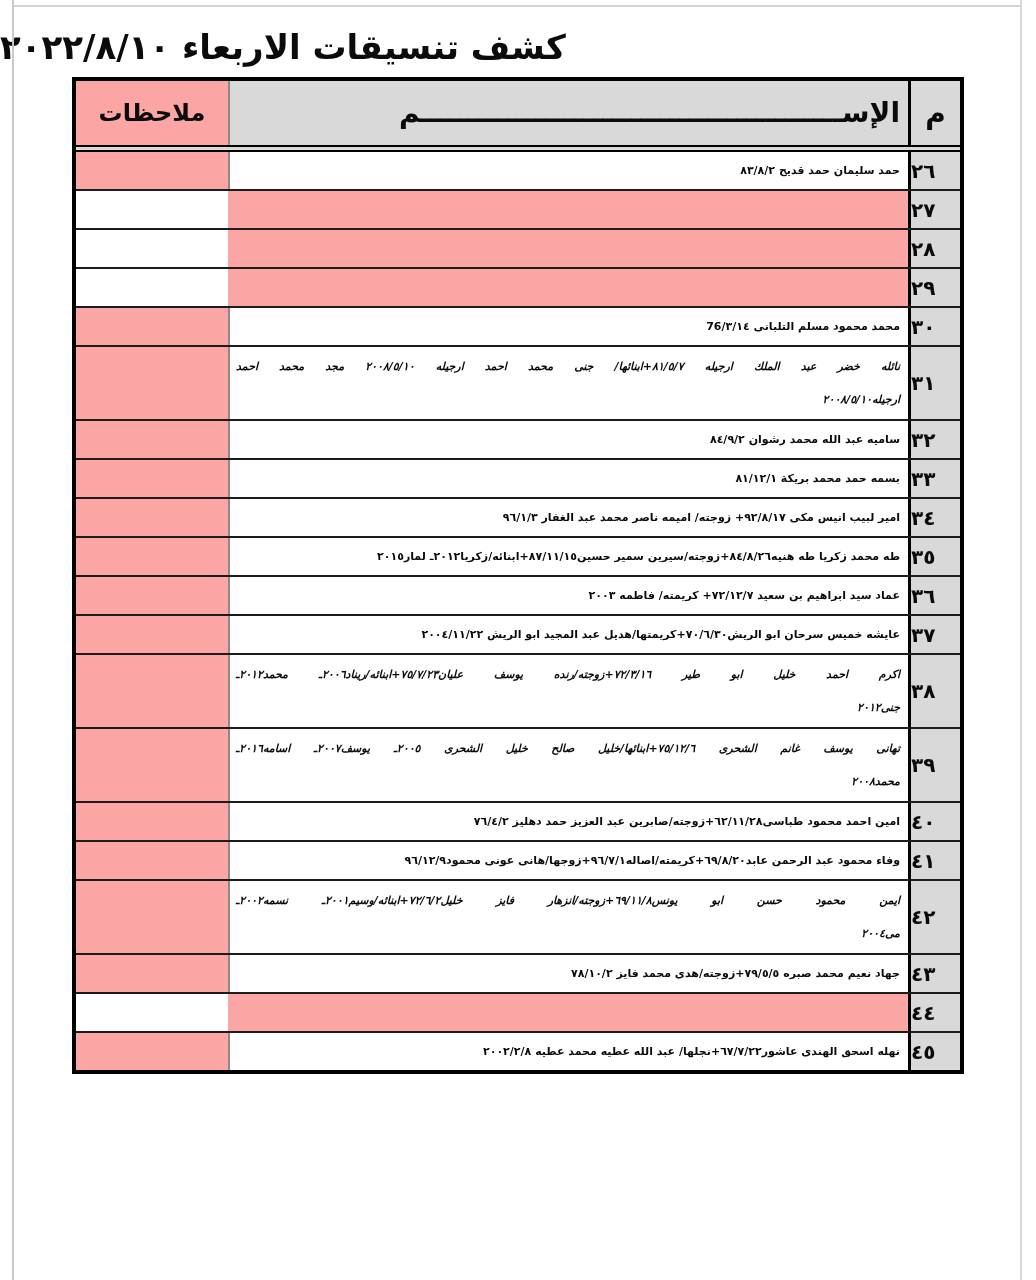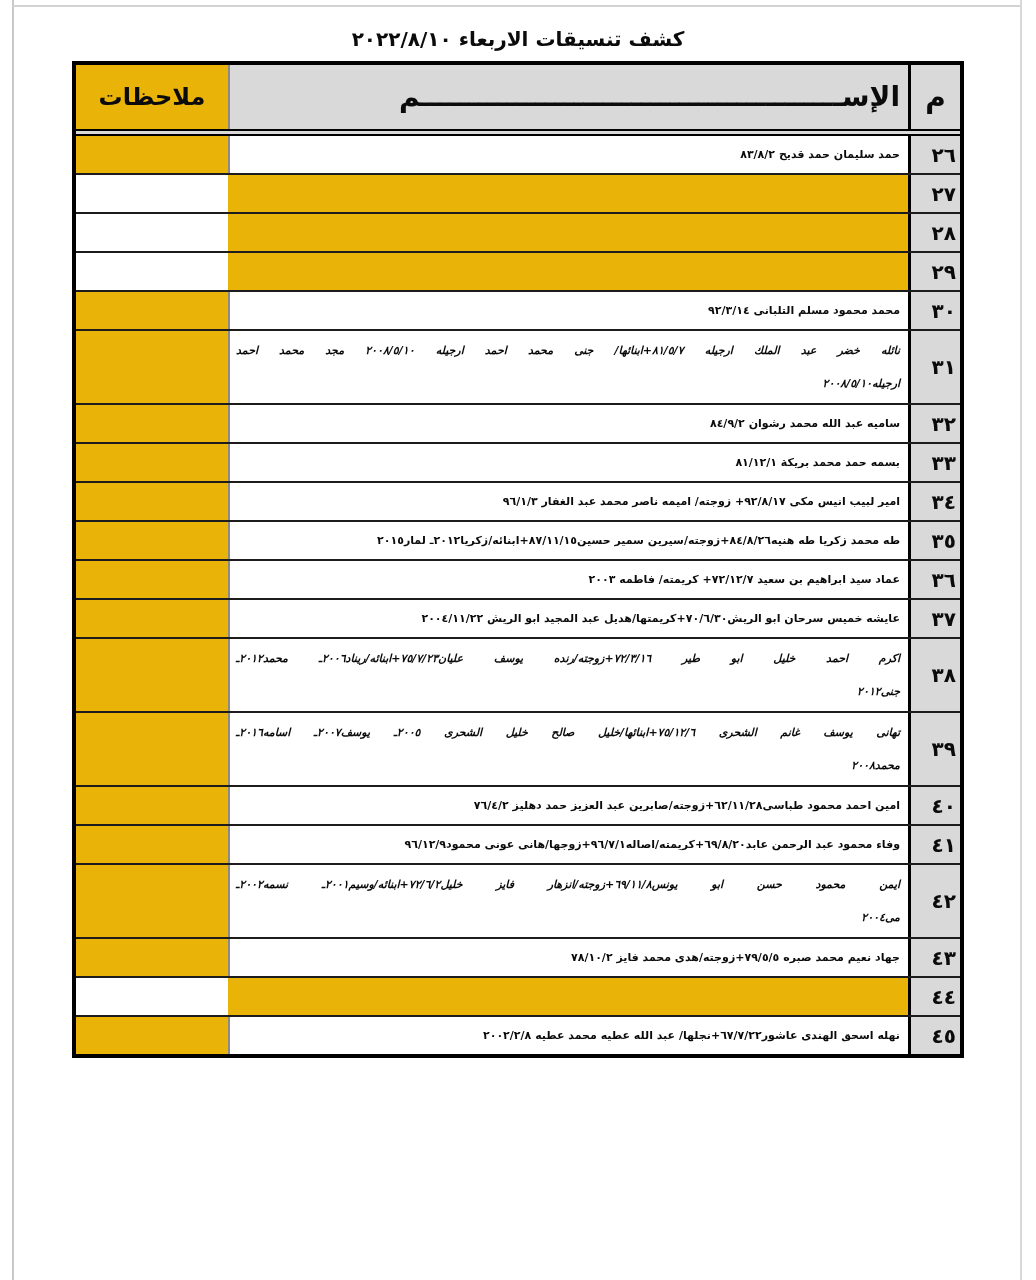--- a/index.html
+++ b/index.html
@@ -10,22 +10,22 @@
     font-weight:bold;color:#0b0b0b;
     direction:rtl;
   }
   
   .edge-left{position:absolute;left:12px;top:0;bottom:0;width:2px;background:#c9c9cd;}
   .edge-top{position:absolute;top:5px;left:13px;right:15px;height:2px;background:#d3d3d6;}
   .edge-right{position:absolute;right:14px;top:0;bottom:0;width:2px;background:#d8d8da;}
 
   .title{
     margin:27px 0 10px 0;
-    text-align:center;
-    font-size:20px;
+    text-align:left;
+    font-size:34px;
     letter-spacing:.5px;
   }
 
   .table{
     width:884px;
     margin:0 auto;
     border:4px solid #000;
     background:#fff;
   }
   .row{
@@ -34,39 +34,39 @@
     min-height:37px;
     border-bottom:2px solid #1c1c1c;
   }
   .tbody .row:last-child{border-bottom:none;}
   .row.tall{min-height:72px;}
 
   .cell{display:grid;align-content:center;}
   .cell.num{
     background:#d9d9d9;
     border-left:3px solid #000;
-    text-align:right;
+    text-align:left;
     font-size:20px;
     letter-spacing:6px;
     padding-right:4px;
   }
   .cell.name{
     border-left:2px solid #8a8a8a;
     text-align:right;
     font-size:11px;
     line-height:33px;
     padding:2px 8px 2px 6px;
     white-space:pre-wrap;
   }
   .row.tall .cell.name{
     text-align:justify;
     text-align-last:justify;
     font-style:italic;
   }
-  .cell.notes{background:#eab308;}
+  .cell.notes{background:#fca5a5;}
 
   .thead{
     background:#d9d9d9;
     min-height:64px;
     border-bottom:7px double #000;
   }
   .thead .cell{border-bottom:none;}
   .thead .num-h{
     background:#d9d9d9;border-left:3px solid #000;
     text-align:center;font-size:28px;letter-spacing:0;padding-right:0;
@@ -107,21 +107,21 @@
       <div class="row">
         <div class="cell num">٢٨</div>
         <div class="cell notes"></div>
       </div>
       <div class="row">
         <div class="cell num">٢٩</div>
         <div class="cell notes"></div>
       </div>
       <div class="row">
         <div class="cell num">٣٠</div>
-        <div class="cell name">محمد محمود مسلم التلبانى ٩٢/٣/١٤</div>
+        <div class="cell name">محمد محمود مسلم التلبانى 76/٣/١٤</div>
         <div class="cell notes"></div>
       </div>
       <div class="row tall">
         <div class="cell num">٣١</div>
         <div class="cell name">نائله خضر عبد الملك ارجيله ٨١/٥/٧+ابنائها/ جنى محمد احمد ارجيله ٢٠٠٨/٥/١٠ مجد محمد احمد
 ارجيله٢٠٠٨/٥/١٠</div>
         <div class="cell notes"></div>
       </div>
       <div class="row">
         <div class="cell num">٣٢</div>

